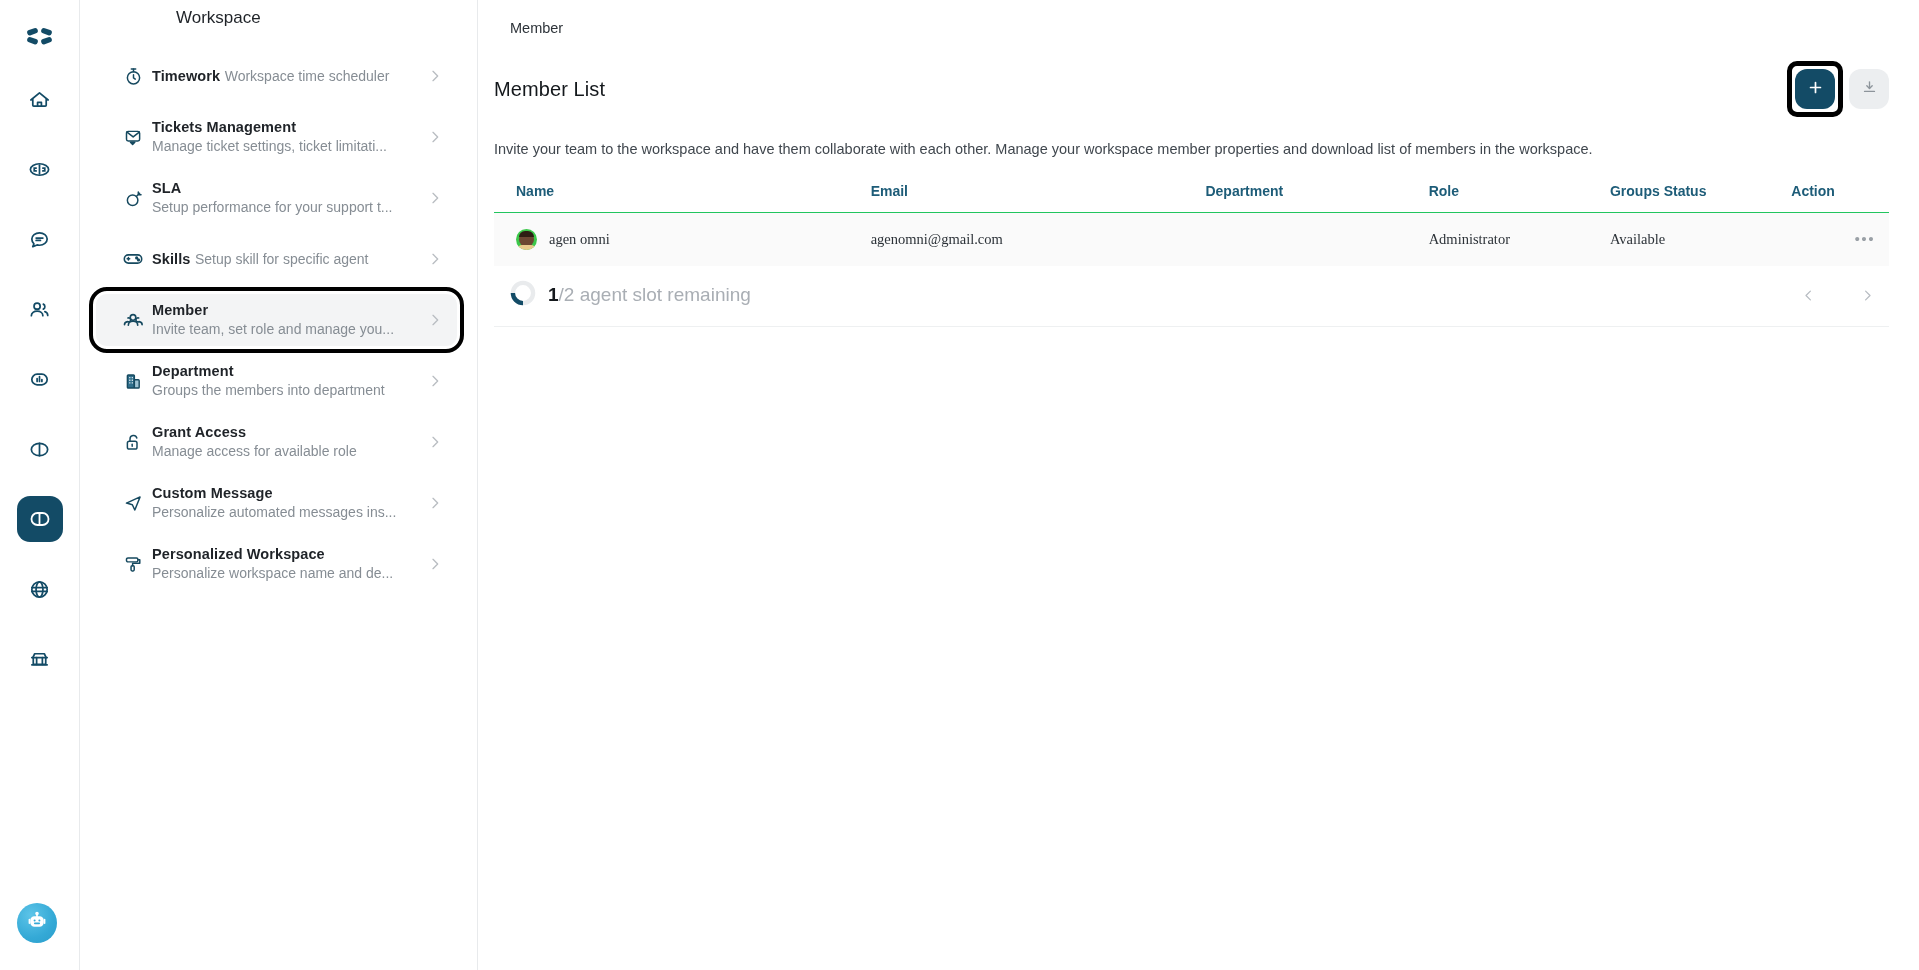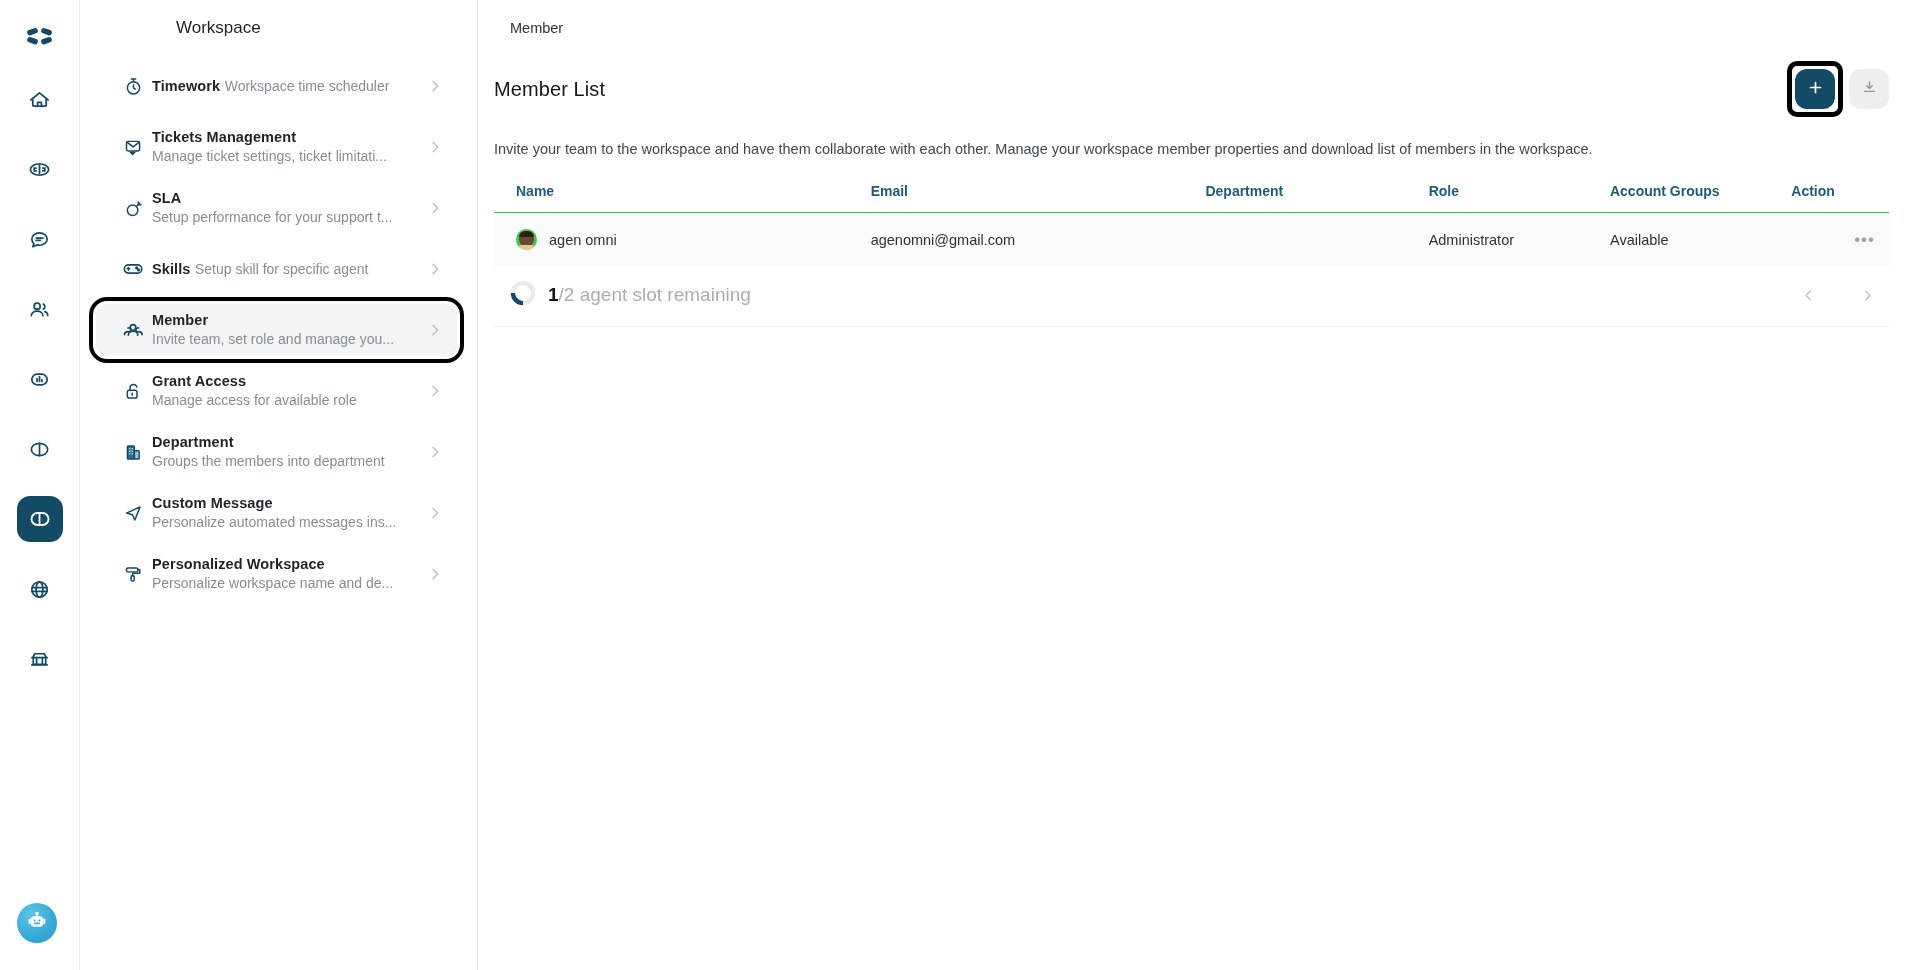--- a/index.html
+++ b/index.html
@@ -33,21 +33,21 @@
     position: absolute; left: 17px; bottom: 27px;
     width: 40px; height: 40px; border-radius: 50%;
     background: radial-gradient(circle at 35% 30%, #5dc4e8 0%, #34a9d6 60%, #2b9dcb 100%);
     display: flex; align-items: center; justify-content: center; cursor: pointer;
   }
 
   
   .panel {
     width: 398px; flex: 0 0 398px; height: 970px;
     background: #ffffff; border-right: 1px solid #e8eaec;
-    padding-top: 10px;
+    padding-top: 0;
     position: relative;
   }
   .panel-title {
     font-size: 17px; color: #1f2328; font-weight: 400;
     padding: 0 0 0 96px; line-height: 36px;
   }
   .panel-list { margin-top: 14px; padding: 0 20px 0 16px; }
   .panel-item {
     position: relative;
     display: flex; align-items: center;
@@ -85,21 +85,21 @@
     display: flex; align-items: center; justify-content: center;
   }
   .main-desc { margin-top: 30px; font-size: 14.5px; color: #40474e; line-height: 20px; }
 
   table.members { width: 100%; border-collapse: collapse; margin-top: 24px; table-layout: fixed; }
   table.members th {
     text-align: left; font-size: 14px; font-weight: 700; color: #1d5c78;
     padding: 0 0 13px 0; border-bottom: 1px solid #22c55e;
   }
   table.members td { font-size: 14.5px; color: #2c3238; padding: 16px 0; vertical-align: middle; }
-  table.members tbody tr { background: #fafafa; }
+  table.members tbody tr { background: #fafafa; font-family: Liberation Serif, serif; }
   .col-name { width: 27%; padding-left: 22px !important; }
   .col-email { width: 24%; }
   .col-dept { width: 16%; }
   .col-role { width: 13%; }
   .col-status { width: 13%; }
   .col-action { width: 7%; text-align: right; padding-right: 14px !important; }
   .name-cell { display: flex; align-items: center; gap: 12px; }
   .avatar {
     width: 21px; height: 21px; border-radius: 50%; flex: 0 0 21px;
     background: #3cc84a; position: relative; overflow: hidden;
@@ -315,48 +315,48 @@
         </span>
         <span class="pi-chev">
           <svg width="16" height="16" viewBox="0 0 24 24" fill="none" stroke="currentColor" stroke-width="2" stroke-linecap="round" stroke-linejoin="round">
               <path d="m9 5 7 7-7 7"></path>
             </svg>
         </span>
       </div>
 
       <div class="panel-item">
         <span class="pi-icon">
+          <svg width="21" height="21" viewBox="0 0 24 24" fill="none" stroke="#16495f" stroke-width="1.6" stroke-linejoin="round">
+            <rect x="5" y="4.5" width="8" height="15" rx="1" fill="#2f6f8c" stroke="#16495f"></rect>
+            <rect x="13" y="10" width="5.5" height="9.5" rx="1" fill="#9fc4d4" stroke="#16495f"></rect>
+            <path d="M7.2 7.6h1.2M10 7.6h1.2M7.2 10.6h1.2M10 10.6h1.2M7.2 13.6h1.2M10 13.6h1.2" stroke="#ffffff"></path>
+          </svg>
+        </span>
+        <span class="pi-text">
+          <span class="pi-title">Department</span>
+          <span class="pi-sub">Groups the members into department</span>
+        </span>
+        <span class="pi-chev">
+          <svg width="16" height="16" viewBox="0 0 24 24" fill="none" stroke="currentColor" stroke-width="2" stroke-linecap="round" stroke-linejoin="round">
+              <path d="m9 5 7 7-7 7"></path>
+            </svg>
+        </span>
+      </div>
+
+      <div class="panel-item">
+        <span class="pi-icon">
           <svg width="21" height="21" viewBox="0 0 24 24" fill="none" stroke="#16495f" stroke-width="1.7" stroke-linecap="round" stroke-linejoin="round">
             <rect x="5" y="10.5" width="11" height="9" rx="2.2"></rect>
               <path d="M8 10.5V8a4 4 0 0 1 7.8-1.2"></path>
               <path d="M10.5 14v2.2"></path>
           </svg>
         </span>
         <span class="pi-text">
           <span class="pi-title">Grant Access</span>
           <span class="pi-sub">Manage access for available role</span>
-        </span>
-        <span class="pi-chev">
-          <svg width="16" height="16" viewBox="0 0 24 24" fill="none" stroke="currentColor" stroke-width="2" stroke-linecap="round" stroke-linejoin="round">
-              <path d="m9 5 7 7-7 7"></path>
-            </svg>
-        </span>
-      </div>
-
-      <div class="panel-item">
-        <span class="pi-icon">
-          <svg width="21" height="21" viewBox="0 0 24 24" fill="none" stroke="#16495f" stroke-width="1.6" stroke-linejoin="round">
-            <rect x="5" y="4.5" width="8" height="15" rx="1" fill="#2f6f8c" stroke="#16495f"></rect>
-            <rect x="13" y="10" width="5.5" height="9.5" rx="1" fill="#9fc4d4" stroke="#16495f"></rect>
-            <path d="M7.2 7.6h1.2M10 7.6h1.2M7.2 10.6h1.2M10 10.6h1.2M7.2 13.6h1.2M10 13.6h1.2" stroke="#ffffff"></path>
-          </svg>
-        </span>
-        <span class="pi-text">
-          <span class="pi-title">Department</span>
-          <span class="pi-sub">Groups the members into department</span>
         </span>
         <span class="pi-chev">
           <svg width="16" height="16" viewBox="0 0 24 24" fill="none" stroke="currentColor" stroke-width="2" stroke-linecap="round" stroke-linejoin="round">
               <path d="m9 5 7 7-7 7"></path>
             </svg>
         </span>
       </div>
 
       <div class="panel-item">
         <span class="pi-icon">
@@ -427,21 +427,21 @@
 
       <div class="main-desc">Invite your team to the workspace and have them collaborate with each other. Manage your workspace member properties and download list of members in the workspace.</div>
 
       <table class="members">
         <thead>
           <tr>
             <th class="col-name">Name</th>
             <th class="col-email">Email</th>
             <th class="col-dept">Department</th>
             <th class="col-role">Role</th>
-            <th class="col-status">Account Groups</th>
+            <th class="col-status">Groups Status</th>
             <th class="col-action">Action</th>
           </tr>
         </thead>
         <tbody>
           <tr>
             <td class="col-name">
               <span class="name-cell">
                 <span class="avatar">
                   <span class="face"></span>
                     <span class="hair"></span>

